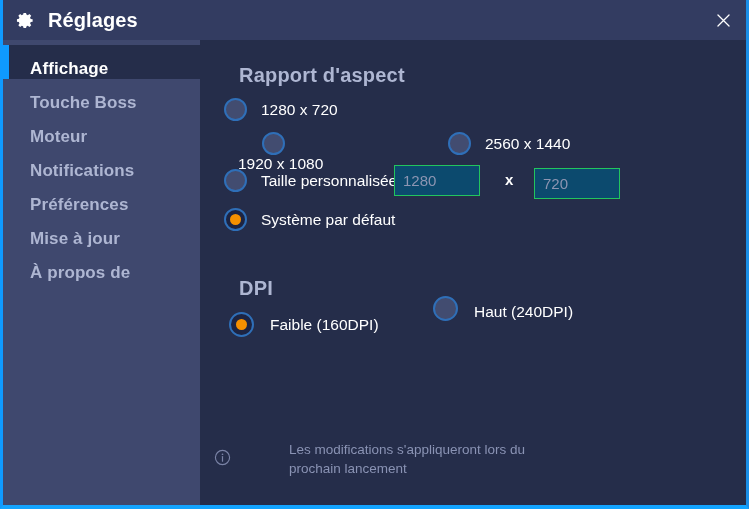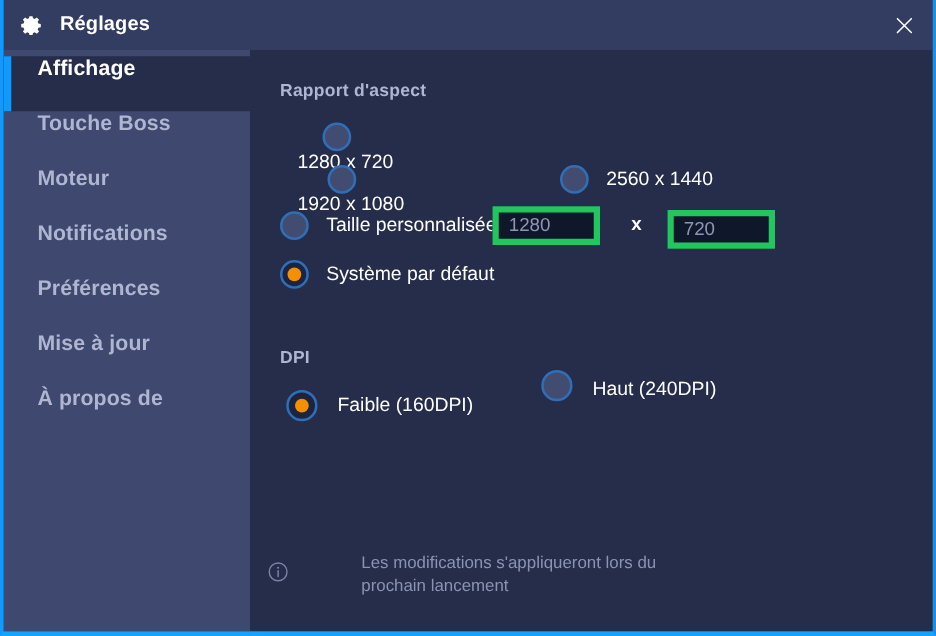--- a/index.html
+++ b/index.html
@@ -37,21 +37,21 @@
   .gear-icon {
     margin-left: 13px;
     width: 19px;
     height: 19px;
     display: block;
     flex: 0 0 auto;
   }
   .title-text {
     margin-left: 13px;
     color: #ffffff;
-    font-size: 16px;
+    font-size: 20px;
     font-weight: bold;
     letter-spacing: 0.1px;
   }
   .close-button {
     position: absolute;
     right: 0;
     top: 0;
     width: 46px;
     height: 40px;
     display: flex;
@@ -78,23 +78,23 @@
   .sidebar {
     width: 197px;
     flex: 0 0 197px;
     background: #3f486e;
     position: relative;
     padding-top: 5px;
     box-sizing: border-box;
   }
   .nav-item {
     position: relative;
-    height: 44px;
-    display: flex;
-    align-items: flex-start;
+    height: 34px;
+    display: flex;
+    align-items: flex-end;
     cursor: pointer;
   }
   .nav-item .nav-label {
     margin-left: 27px;
     font-size: 17px;
     color: #aeb6d2;
     font-weight: bold;
     letter-spacing: 0.1px;
   }
   .nav-item.active {
@@ -117,23 +117,24 @@
   .main {
     flex: 1 1 auto;
     background: #252d4a;
     position: relative;
     box-sizing: border-box;
   }
 
   .section-title {
     position: absolute;
     color: #aeb6d2;
-    font-size: 14px;
+    font-size: 20px;
     font-weight: bold;
     letter-spacing: 0.2px;
+    margin-left: 15px;
   }
   #aspect-title { left: 24px; top: 24px; }
   #dpi-title    { left: 24px; top: 237px; }
 
   
   .radio-row {
     position: absolute;
     display: flex;
     align-items: center;
     cursor: pointer;
@@ -163,43 +164,43 @@
     background: #f59000;
   }
   .radio-label {
     margin-left: 14px;
     color: #ffffff;
     font-size: 15.5px;
     white-space: nowrap;
   }
 
   
-  #opt-1280  { left: 24px;  top: 58px; flex-direction: column;  }
+  #opt-1280  { left: 24px;  top: 58px;  }
   #opt-1600  { left: 248px; top: 58px;  }
   #opt-1920  { left: 24px;  top: 92px; flex-direction: column;  }
   #opt-2560  { left: 248px; top: 92px;  }
   #opt-custom{ left: 24px;  top: 129px; }
   #opt-system{ left: 24px;  top: 168px; }
 
   
   #opt-dpi-low  { left: 29px;  top: 272px; }
   #opt-dpi-high { left: 233px; top: 256px; align-items: flex-end; }
   #opt-dpi-low .radio, #opt-dpi-high .radio {
     width: 25px; height: 25px;
   }
   #opt-dpi-low .radio-label, #opt-dpi-high .radio-label { margin-left: 16px; }
 
   
   .size-input {
     position: absolute;
     box-sizing: border-box;
     width: 86px;
     height: 31px;
-    background: #0f172a;
-    border: 5px solid #22c55e;
+    background: #0c4a6e;
+    border: 1px solid #22c55e;
     color: #9aa2bd;
     font-family: "Liberation Sans", sans-serif;
     font-size: 15px;
     padding: 0 8px;
     outline: none;
   }
   .size-input::placeholder { color: #8d95b2; opacity: 1; }
   #input-width  { left: 194px; top: 125px; }
   #input-height { left: 334px; top: 128px; }
   .size-x {

